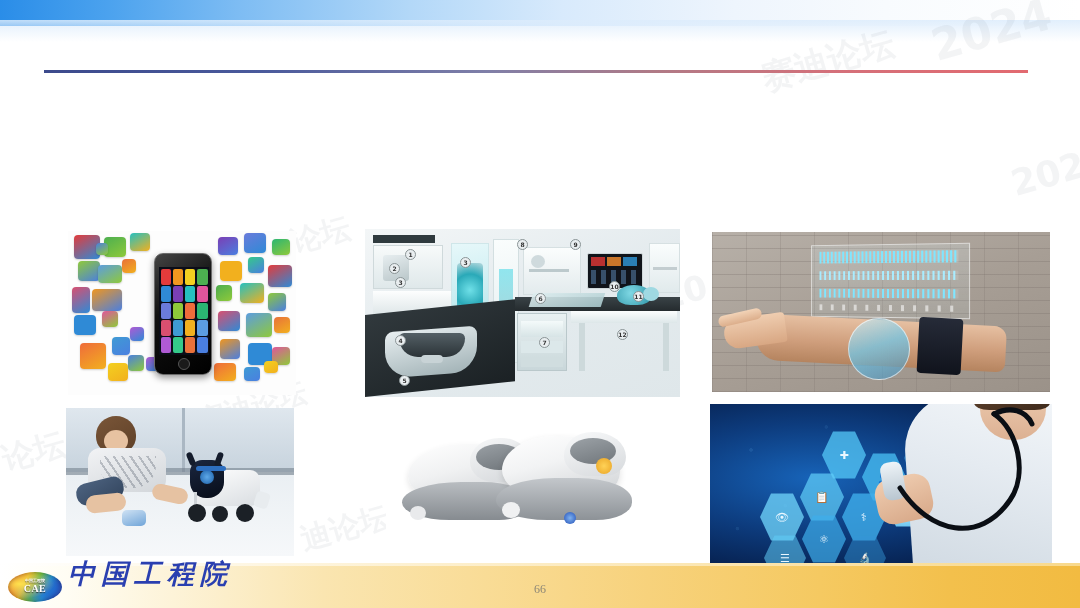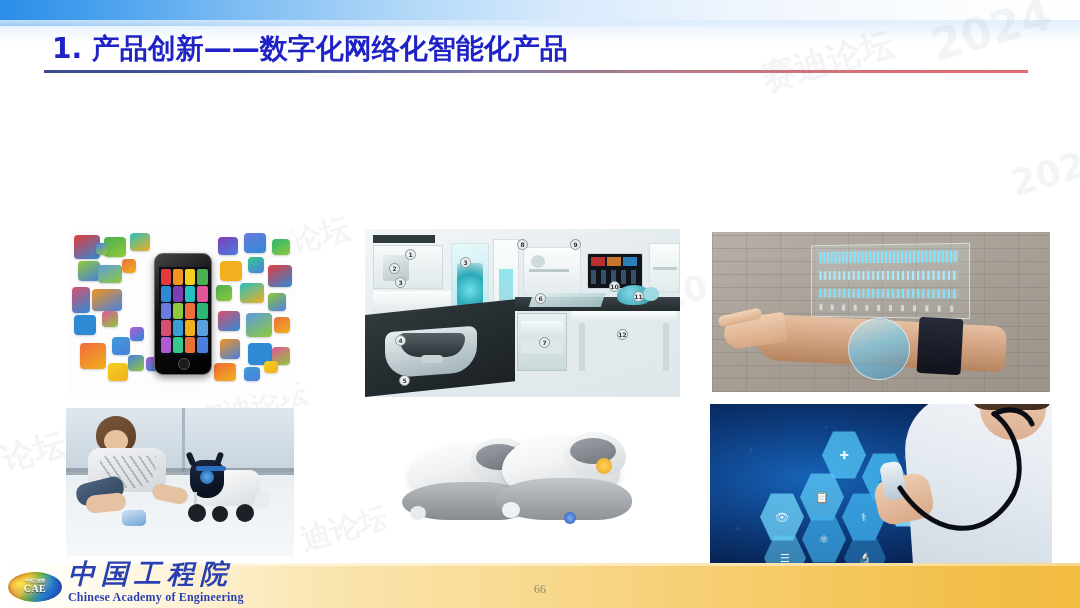--- a/index.html
+++ b/index.html
@@ -238,21 +238,20 @@
       <div class="wm rot" style="left: 1010px; top: 150px; font-size: 36px;">2024</div>
       <div class="wm rot" style="left: 140px; top: 236px; font-size: 30px;">2024 赛迪论坛</div>
       <div class="wm rot" style="left: 760px; top: 38px; font-size: 34px;">赛迪论坛</div>
       <div class="wm rot" style="left: 660px; top: 272px; font-size: 34px;">20</div>
       <div class="wm rot" style="left: 2px; top: 430px; font-size: 32px;">论坛</div>
       <div class="wm rot" style="left: 300px; top: 508px; font-size: 30px;">迪论坛</div>
       <div class="wm rot" style="left: 580px; top: 452px; font-size: 30px;">迪论坛</div>
       <div class="wm rot" style="left: 110px; top: 400px; font-size: 28px;">2024 赛迪论坛</div>
     </div>
 
-  <div class="title">1. 产品创新——数字化网络化智能化产品</div>
   <div class="title-rule"></div>
 
 
   <div class="pic" id="pic1">
     <div id="apps1">
         <div class="appdot" style="left: 6px; top: 4px; width: 26px; height: 24px; background: linear-gradient(150deg, rgb(227, 59, 59), rgb(47, 138, 214)); box-shadow: rgba(0, 0, 0, 0.18) 0px 1px 2px;"></div>
         <div class="appdot" style="left: 36px; top: 6px; width: 22px; height: 20px; background: linear-gradient(150deg, rgb(76, 175, 80), rgb(143, 201, 58)); box-shadow: rgba(0, 0, 0, 0.18) 0px 1px 2px;"></div>
         <div class="appdot" style="left: 62px; top: 2px; width: 20px; height: 18px; background: linear-gradient(150deg, rgb(37, 192, 192), rgb(242, 176, 30)); box-shadow: rgba(0, 0, 0, 0.18) 0px 1px 2px;"></div>
         <div class="appdot" style="left: 10px; top: 30px; width: 22px; height: 20px; background: linear-gradient(150deg, rgb(143, 201, 58), rgb(74, 127, 224)); box-shadow: rgba(0, 0, 0, 0.18) 0px 1px 2px;"></div>
         <div class="appdot" style="left: 4px; top: 56px; width: 18px; height: 26px; background: linear-gradient(150deg, rgb(217, 79, 112), rgb(47, 138, 214)); box-shadow: rgba(0, 0, 0, 0.18) 0px 1px 2px;"></div>
@@ -530,16 +529,15 @@
     </svg>
   </div>
 
   <div class="footer-band-top"></div>
   <div class="footer-band"></div>
   <div class="cae-logo">
     <span class="tiny">中国工程院</span>
     <span>CAE</span>
   </div>
   <div class="cae-cn">中国工程院</div>
-  <div class="cae-en">Chinese Academy of Engineering</div>
   <div class="page-num">66</div>
 
 </div>
 
 </body></html>

